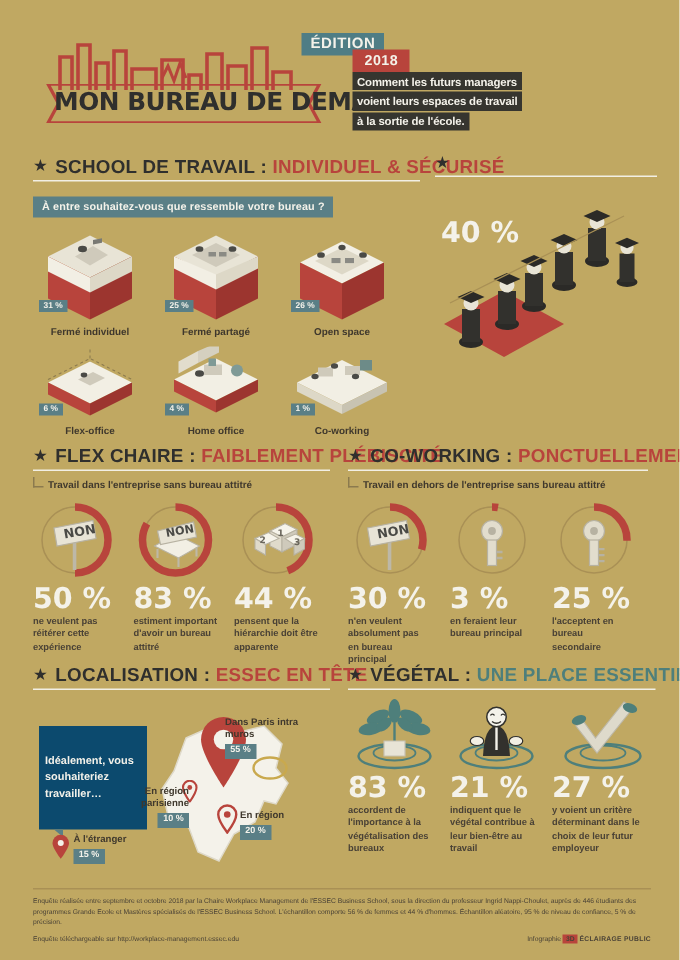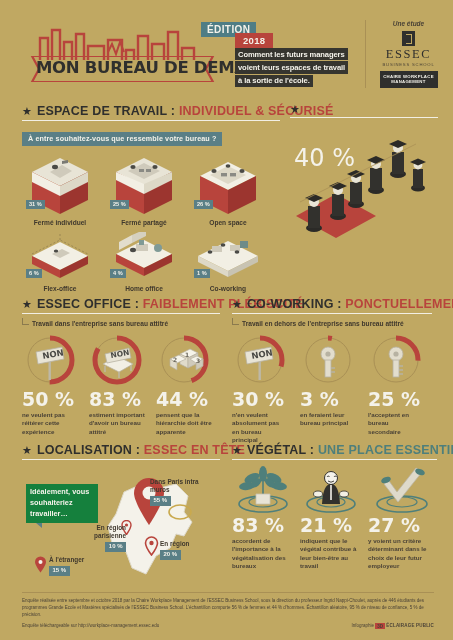--- a/index.html
+++ b/index.html
@@ -138,21 +138,21 @@
   .flat-box { position: relative; width: 76px; height: 50px; }
 
   .stat87 { position: absolute; left: 200px; top: 94px; width: 80px; text-align: left; }
   .stat87 .pct-big { font-size: 27px; }
 
   
   .sec2 { position: absolute; left: 290px; top: 104px; width: 148px; }
   .sec2 .big40 {
     position: absolute; left: 4px; top: 26px;
     font-family: "DejaVu Sans", sans-serif;
-    font-size: 24px; font-weight: normal; color: #f4f2ea;
+    font-size: 19px; font-weight: bold; color: #f4f2ea;
   }
   .sec2 .note {
     position: absolute; right: 2px; top: 120px; width: 132px;
     text-align: right; font-size: 7.4px; line-height: 1.45;
     font-weight: bold; color: #4a4236;
   }
 
   
   .sec3 { position: absolute; left: 22px; top: 297px; width: 198px; }
   .sec4 { position: absolute; left: 232px; top: 297px; width: 200px; }
@@ -168,23 +168,23 @@
   .donutrow { display: flex; gap: 4px; margin-top: 5px; }
   .donutcell { width: 63px; }
   .donut { position: relative; width: 56px; height: 56px; }
   .donutcell .pct-big { font-size: 19px; margin-top: 2px; }
   .sec4 .donutcell { width: 65px; }
 
   
   .sec5 { position: absolute; left: 22px; top: 443px; width: 198px; }
   .bubble {
     position: absolute; left: 4px; top: 24px; width: 72px;
-    background: #15803d; color: #f4f2ea;
+    background: #0c4a6e; color: #f4f2ea;
     font-size: 7.3px; font-weight: bold; line-height: 1.5;
-    padding: 3px 4px;
+    padding: 18px 4px;
   }
   .bubble::after {
     content: ""; position: absolute; left: 10px; bottom: -5px;
     border-left: 6px solid transparent; border-right: 0 solid transparent;
     border-top: 5px solid #5a7f86;
   }
   .map-label { position: absolute; font-size: 6.4px; font-weight: bold; color: #3f382d; line-height: 1.3; }
   .map-pct {
     display: inline-block; margin-top: 1.5px;
     background: #5a7f86; color: #f4f2ea;
@@ -243,34 +243,27 @@
 
     <div class="edition-tag">ÉDITION</div>
     <div class="year-tag">2018</div>
 
     <div class="tagline">
       <span>Comment les futurs managers</span>
       <span>voient leurs espaces de travail</span>
       <span>à la sortie de l'école.</span>
     </div>
 
-    <div class="study-block">
-      <div class="study-label">Une étude</div>
-      <div class="essec-mark"></div>
-      <div class="essec-name">ESSEC</div>
-      <div class="essec-sub">BUSINESS SCHOOL</div>
-      <div class="chair-badge">CHAIRE WORKPLACE MANAGEMENT</div>
-    </div>
   </div>
 
   <div class="sec1">
     <div class="hdr-bar">
       <span class="star">★</span>
       <span class="sec-title">
-        <span>ESPACE DE TRAVAIL :</span>
+        <span>SCHOOL DE TRAVAIL :</span>
         <span class="accent">INDIVIDUEL &amp; SÉCURISÉ</span>
       </span>
     </div>
 
     <div style="margin-top:6px">
       <span class="caption-box">À entre souhaitez-vous que ressemble votre bureau ?</span>
     </div>
 
     <div class="boxrow">
 
@@ -439,21 +432,21 @@
         <path d="M10 72 L126 14" stroke="#a99055" stroke-width=".8" fill="none"></path>
       </svg>
 
     </div>
   </div>
 
   <div class="sec3">
     <div class="hdr-bar">
       <span class="star">★</span>
       <span class="sec-title">
-        <span>ESSEC OFFICE :</span>
+        <span>FLEX CHAIRE :</span>
         <span class="accent">FAIBLEMENT PLÉBISCITÉ</span>
       </span>
     </div>
     <div class="sub-caption">
       <span class="arrow-el"></span>
       <span>Travail dans l'entreprise sans bureau attitré</span>
     </div>
 
     <div class="donutrow">
       <div class="donutcell">

